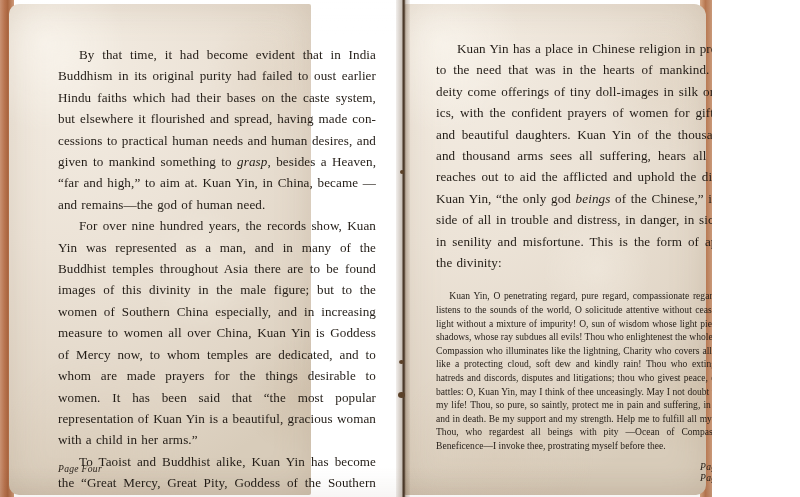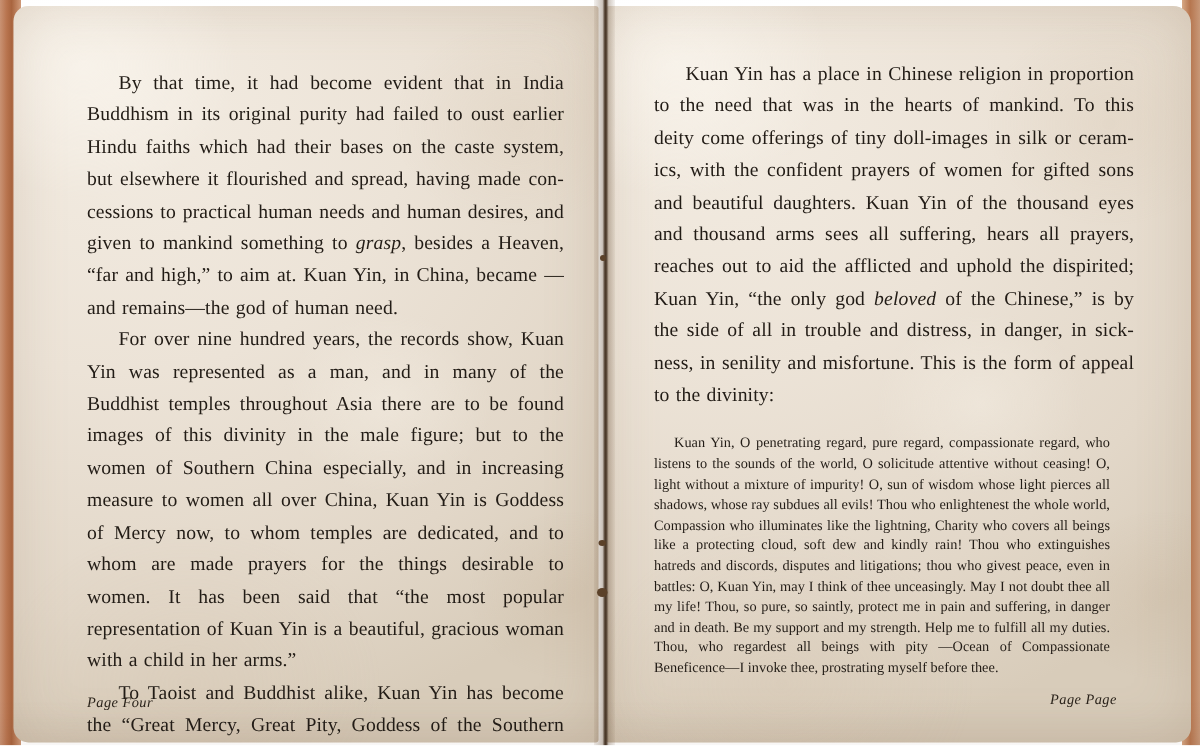--- a/index.html
+++ b/index.html
@@ -2,21 +2,21 @@
 <html><head>
 <meta charset="utf-8">
 <title>Scanned Book Spread</title>
 <style>
   html, body {
     margin: 0; padding: 0;
     background: #ffffff;
   }
   #scan {
     position: relative;
-    width: 800px; height: 497px;
+    width: 712px; height: 497px;
     overflow: hidden;
     background: #ffffff;
     font-family: "Liberation Serif", serif;
   }
 
   
   .board {
     position: absolute;
     top: 0; bottom: 0;
     background: linear-gradient(90deg,#c99273 0%, #b8744f 32%, #a9653f 55%, #cf9a79 100%);
@@ -163,21 +163,21 @@
 
   <div class="page page-right">
     <p class="body-par">
       Kuan Yin has a place in Chinese religion in proportion
       to the need that was in the hearts of mankind. To this
       deity come offerings of tiny doll-images in silk or ceram-
       ics, with the confident prayers of women for gifted sons
       and beautiful daughters. Kuan Yin of the thousand eyes
       and thousand arms sees all suffering, hears all prayers,
       reaches out to aid the afflicted and uphold the dispirited;
-      Kuan Yin, “the only god <i>beloved</i> of the Chinese,” is by
+      Kuan Yin, “the only god <i>beings</i> of the Chinese,” is by
       the side of all in trouble and distress, in danger, in sick-
       ness, in senility and misfortune. This is the form of
       appeal to the divinity:
     </p>
 
     <p class="prayer">Kuan Yin, O penetrating regard, pure regard, compassionate regard, who listens to the sounds of the world, O solicitude attentive without ceasing! O, light without a mixture of impurity! O, sun of wisdom whose light pierces all shadows, whose ray subdues all evils! Thou who enlightenest the whole world, Compassion who illuminates like the lightning, Charity who covers all beings like a protecting cloud, soft dew and kindly rain! Thou who extinguishes hatreds and discords, disputes and litigations; thou who givest peace, even in battles: O, Kuan Yin, may I think of thee unceasingly. May I not doubt thee all my life! Thou, so pure, so saintly, protect me in pain and suffering, in danger and in death. Be my support and my strength. Help me to fulfill all my duties. Thou, who regardest all beings with pity —Ocean of Compassionate Beneficence—I invoke thee, prostrating myself before thee.</p>
 
   </div>
 
   <div class="folio folio-right">Page Page</div>

